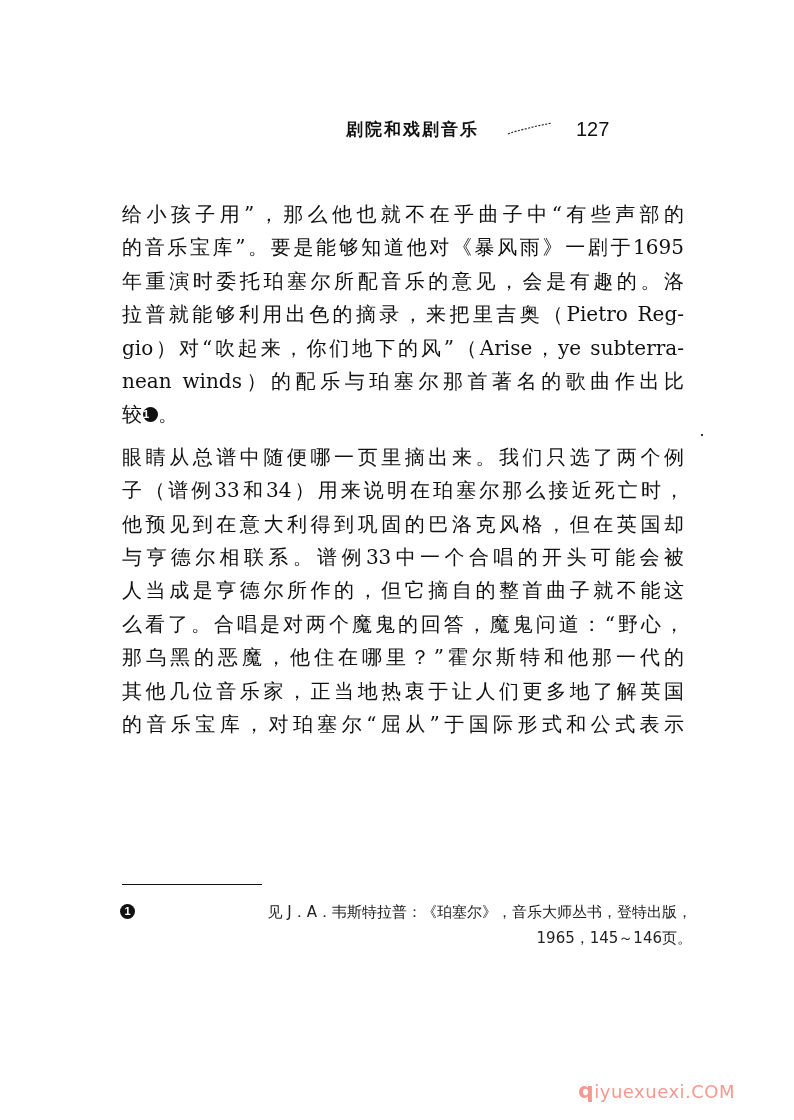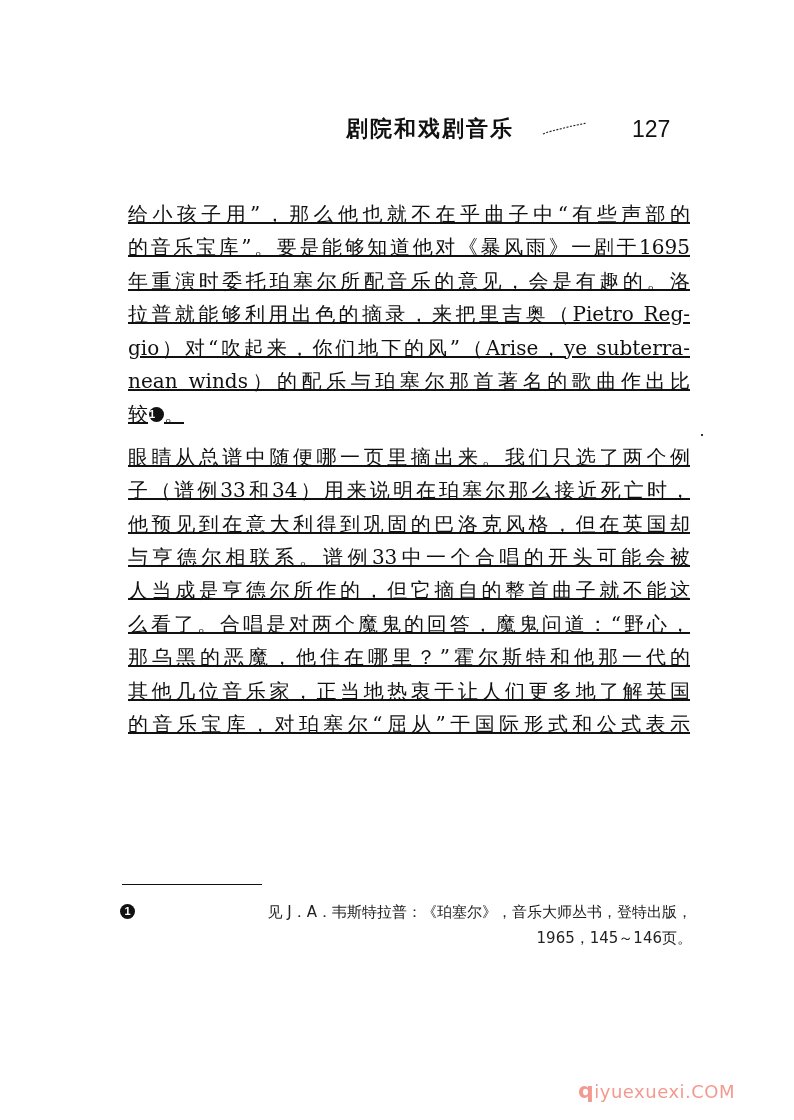--- a/index.html
+++ b/index.html
@@ -1,24 +1,24 @@
 <!DOCTYPE html>
 <html><head>
 <meta charset="utf-8">
 <style>
   html, body { margin: 0; padding: 0; background: #ffffff; }
   body { width: 794px; height: 1120px; position: relative; overflow: hidden; color: #111; }
   .page { position: absolute; left: 0; top: 0; width: 794px; height: 1120px; }
 
   .running-head { position: absolute; top: 114px; left: 346px; height: 30px; display: flex; align-items: center; }
-  .rh-title { font-family: "DejaVu Sans", sans-serif; font-weight: bold; font-size: 22px; letter-spacing: 2px; color: #111; }
+  .rh-title { font-family: "DejaVu Sans", sans-serif; font-weight: bold; font-size: 17px; letter-spacing: 2px; color: #111; }
   .rh-ornament { margin-left: 28px; width: 46px; height: 14px; }
-  .rh-page { font-family: "Liberation Sans", sans-serif; font-size: 23px; margin-left: 44px; color: #111; }
+  .rh-page { font-family: "Liberation Sans", sans-serif; font-size: 20px; margin-left: 23px; color: #111; }
 
-  .body-text { position: absolute; left: 128px; top: 198px; width: 562px; font-family: "DejaVu Serif", serif; font-size: 20px; line-height: 33.4px; color: #111; text-decoration: underline; }
+  .body-text { position: absolute; left: 122px; top: 198px; width: 562px; font-family: "DejaVu Serif", serif; font-size: 20px; line-height: 33.4px; color: #111; }
   .para { margin: 0; text-align: justify; text-align-last: left; }
   .para + .para { margin-top: 9px; }
   .line { display: block; white-space: nowrap; text-align: justify; text-align-last: justify; }
   .line.last { text-align-last: left; }
   .indent { padding-left: 40px; }
   .note-ref { display: inline-block; width: 15px; height: 15px; border-radius: 50%; background: #111; color: #fff; font-size: 11px; line-height: 15px; text-align: center; font-family: "Liberation Sans", sans-serif; font-weight: bold; vertical-align: 3px; margin-left: 1px; }
 
   .stray-dot { position: absolute; left: 701px; top: 434px; width: 2px; height: 2px; background: #333; }
 
   .footnote-rule { position: absolute; left: 122px; top: 884px; width: 140px; height: 0; border-top: 1.5px solid #111; }

